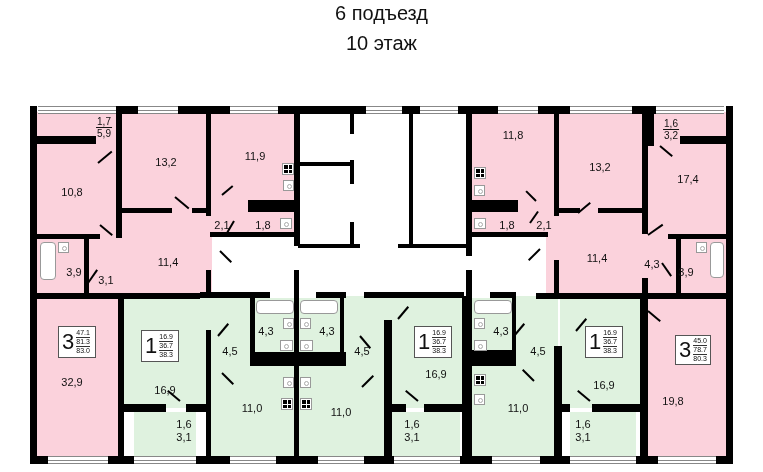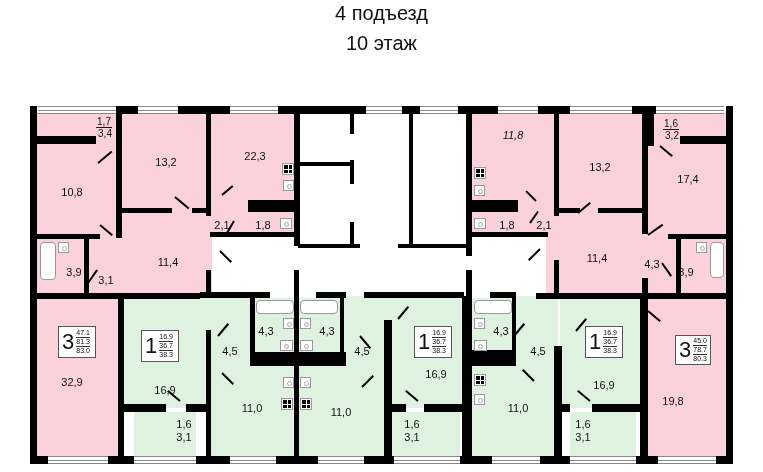--- a/index.html
+++ b/index.html
@@ -6,38 +6,38 @@
   body{width:763px;height:472px;position:relative;overflow:hidden;font-family:"Liberation Sans",sans-serif;}
   .title{position:absolute;left:0;width:763px;text-align:center;color:#111;font-size:20px;}
   .plan{position:absolute;left:0;top:0;width:763px;height:472px;}
   .room{position:absolute;}
   .pink{background:#fbd2dc;}
   .green{background:#dff2df;}
   .wall{position:absolute;background:#000;}
   .win{position:absolute;background:#fff;border-top:1px solid #888;border-bottom:1px solid #888;box-sizing:border-box;}
   .win::after{content:"";position:absolute;left:0;right:0;top:45%;border-top:1px solid #888;}
   .lbl{position:absolute;font-size:11px;color:#111;text-align:center;line-height:13px;white-space:nowrap;transform:translateX(-50%);}
-  .frac{position:absolute;font-size:10px;color:#111;text-align:right;line-height:11px;transform:translateX(-50%);}
+  .frac{position:absolute;font-size:10px;color:#111;text-align:center;line-height:11px;transform:translateX(-50%);}
   .frac .n{border-bottom:1px solid #111;display:block;padding:0 1px;}
   .badge{position:absolute;background:#fff;border:1px solid #555;display:flex;align-items:center;padding:1px 3px;box-sizing:border-box;}
   .badge .big{font-size:22px;line-height:22px;margin-right:2px;color:#111;}
   .badge .vals{display:flex;flex-direction:column;font-size:7px;line-height:8px;color:#111;text-align:center;}
   .badge .vals span{border-bottom:1px solid #333;}
   .badge .vals span:last-child{border-bottom:none;}
   .stove{position:absolute;width:12px;height:12px;border:1px solid #999;background:#fff;box-sizing:border-box;display:grid;grid-template-columns:1fr 1fr;gap:1px;padding:1px;}
   .stove i{background:#000;display:block;}
   .sink{position:absolute;width:11px;height:11px;border:1px solid #999;background:#fff;box-sizing:border-box;}
   .sink::after{content:"";position:absolute;left:3px;top:3px;width:3px;height:3px;border-radius:50%;border:1px solid #aaa;}
   .tub{position:absolute;border:1px solid #999;background:#fff;border-radius:4px;box-sizing:border-box;}
   .door{position:absolute;height:2px;background:#000;transform-origin:0 50%;}
 </style>
 </head>
 <body>
 
-<div class="title" style="top:2px;">4 подъезд</div>
+<div class="title" style="top:2px;">6 подъезд</div>
 <div class="title" style="top:32px;">10 этаж</div>
 
 <div class="plan">
 
   <div class="room pink" style="left:36px;top:112px;width:86px;height:30px;"></div>
   <div class="room pink" style="left:36px;top:142px;width:86px;height:92px;"></div>
   <div class="room pink" style="left:122px;top:114px;width:86px;height:98px;"></div>
   <div class="room pink" style="left:208px;top:114px;width:86px;height:86px;"></div>
   <div class="room pink" style="left:208px;top:200px;width:86px;height:34px;"></div>
   <div class="room pink" style="left:88px;top:212px;width:124px;height:84px;"></div>
@@ -250,25 +250,25 @@
       <i></i>
     </div>
   <div class="sink" style="left:474px;top:185px;"></div>
   <div class="sink" style="left:474px;top:218px;width:12px;"></div>
 
   <div class="sink" style="left:696px;top:242px;"></div>
   <div class="tub" style="left:710px;top:242px;width:14px;height:36px;"></div>
 
   <div class="frac" style="left:104px;top:116px;">
     <span class="n">1,7</span>
-    <span>3,4</span>
+    <span>5,9</span>
   </div>
   <div class="lbl" style="left:72px;top:186px;">10,8</div>
   <div class="lbl" style="left:166px;top:156px;">13,2</div>
-  <div class="lbl" style="left:255px;top:150px;">22,3</div>
+  <div class="lbl" style="left:255px;top:150px;">11,9</div>
   <div class="lbl" style="left:222px;top:219px;">2,1</div>
   <div class="lbl" style="left:263px;top:219px;">1,8</div>
   <div class="lbl" style="left:168px;top:256px;">11,4</div>
   <div class="lbl" style="left:74px;top:266px;">3,9</div>
   <div class="lbl" style="left:106px;top:274px;">3,1</div>
   <div class="lbl" style="left:72px;top:376px;">32,9</div>
   <div class="badge" style="left:58px;top:326px;width:38px;height:32px;">
     <span class="big">3</span>
     <span class="vals">
       <span>47.1</span>
@@ -321,21 +321,21 @@
       <span>36.7</span>
       <span>38.3</span>
     </span>
   </div>
   <div class="lbl" style="left:604px;top:379px;">16,9</div>
   <div class="frac" style="left:583px;top:418px;font-size:11px;line-height:13px;">
     <span>1,6</span><br>
     <span>3,1</span>
   </div>
 
-  <div class="lbl" style="left:513px;top:129px;font-style:italic;">11,8</div>
+  <div class="lbl" style="left:513px;top:129px;">11,8</div>
   <div class="lbl" style="left:600px;top:161px;">13,2</div>
   <div class="frac" style="left:671px;top:118px;">
     <span class="n">1,6</span>
     <span>3,2</span>
   </div>
   <div class="lbl" style="left:688px;top:173px;">17,4</div>
   <div class="lbl" style="left:507px;top:219px;">1,8</div>
   <div class="lbl" style="left:544px;top:219px;">2,1</div>
   <div class="lbl" style="left:597px;top:252px;">11,4</div>
   <div class="lbl" style="left:652px;top:258px;">4,3</div>

